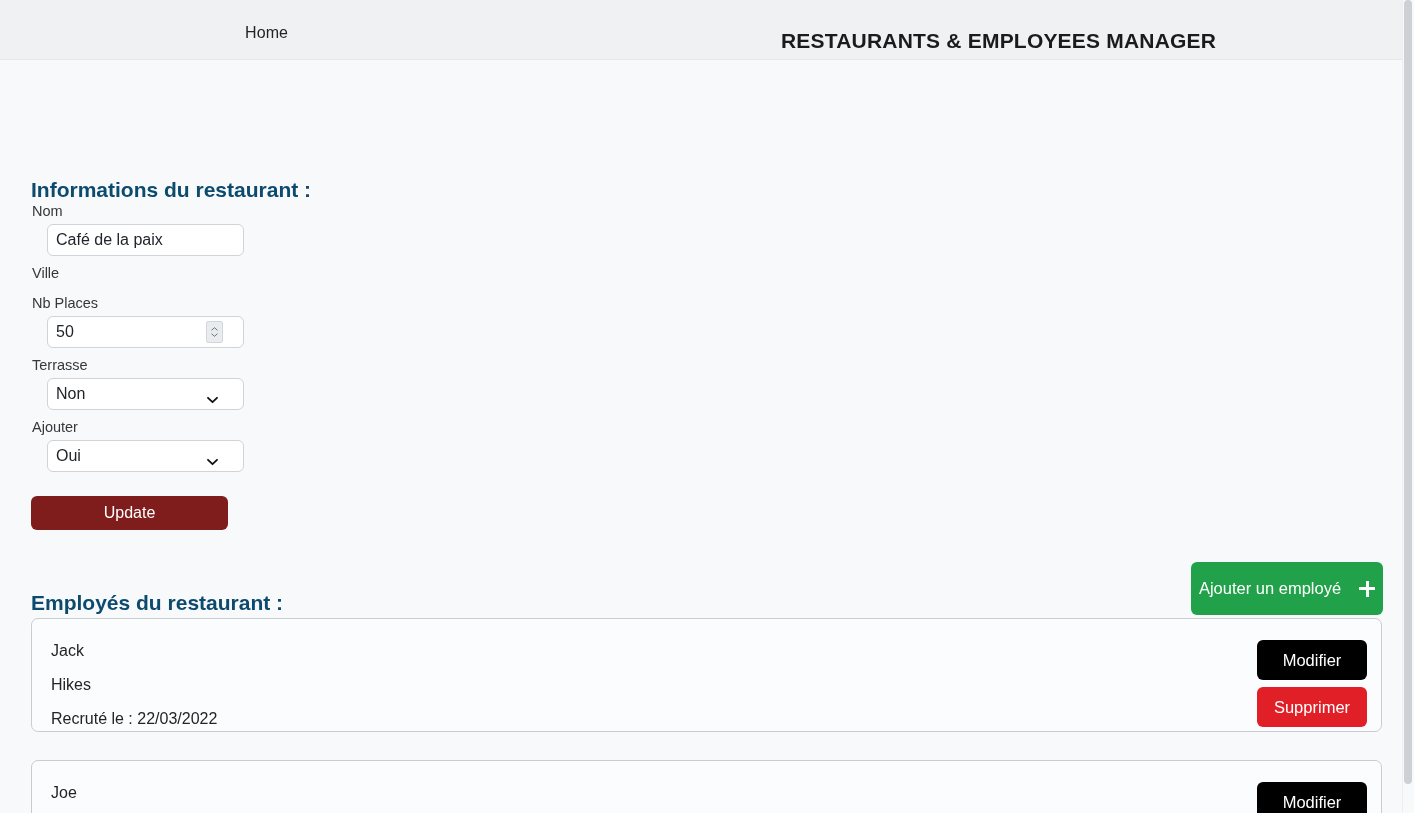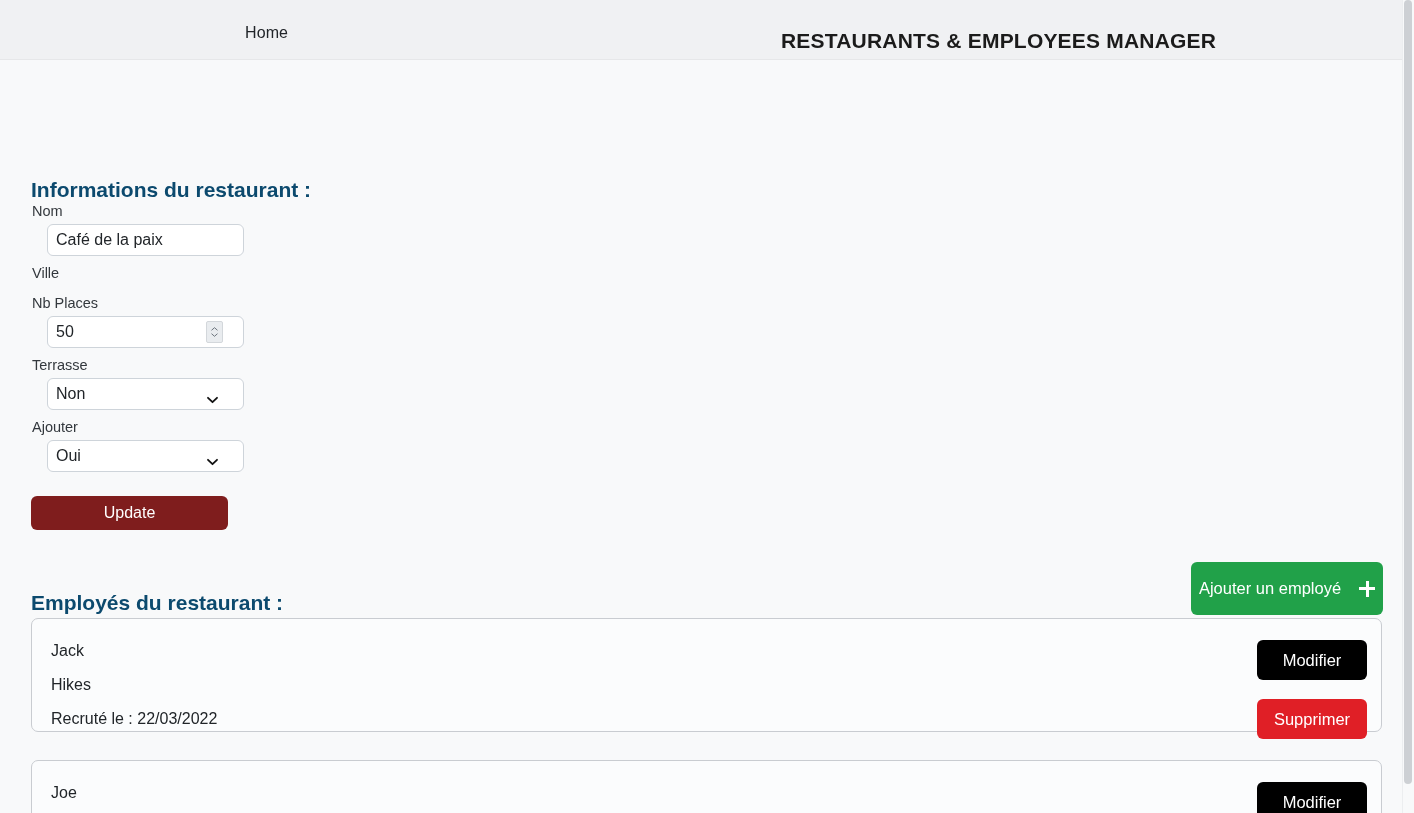--- a/index.html
+++ b/index.html
@@ -233,21 +233,20 @@
     width: 110px;
     height: 40px;
     background: #000000;
     font-size: 16.5px;
   }
   .btn-supprimer {
     width: 110px;
     height: 40px;
     background: #e01f26;
     font-size: 16.5px;
-    margin-top: 12px;
   }
 
   
   .scrollbar-track {
     position: absolute;
     right: 0;
     top: 0;
     width: 12px;
     height: 813px;
     background: #f8f9fa;

